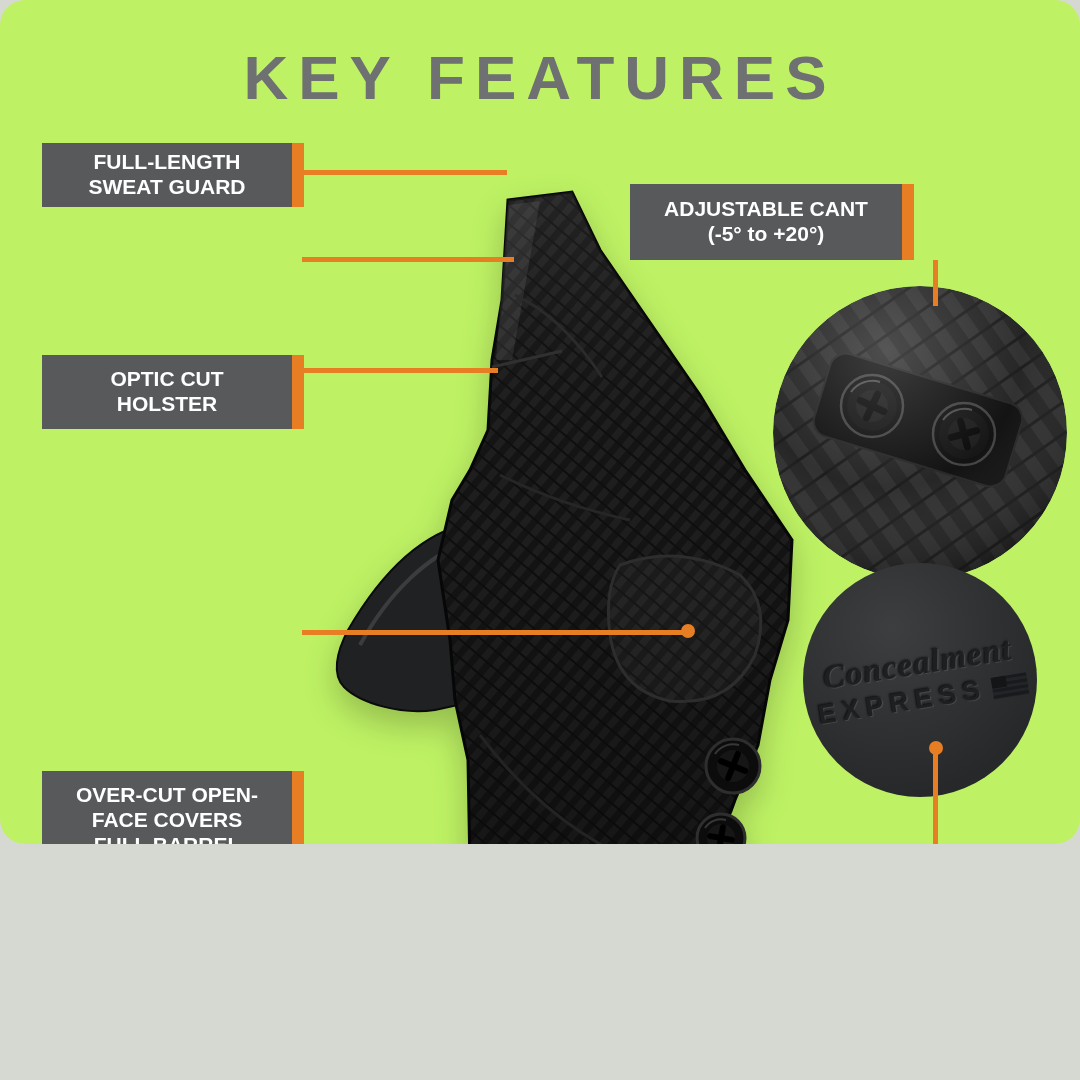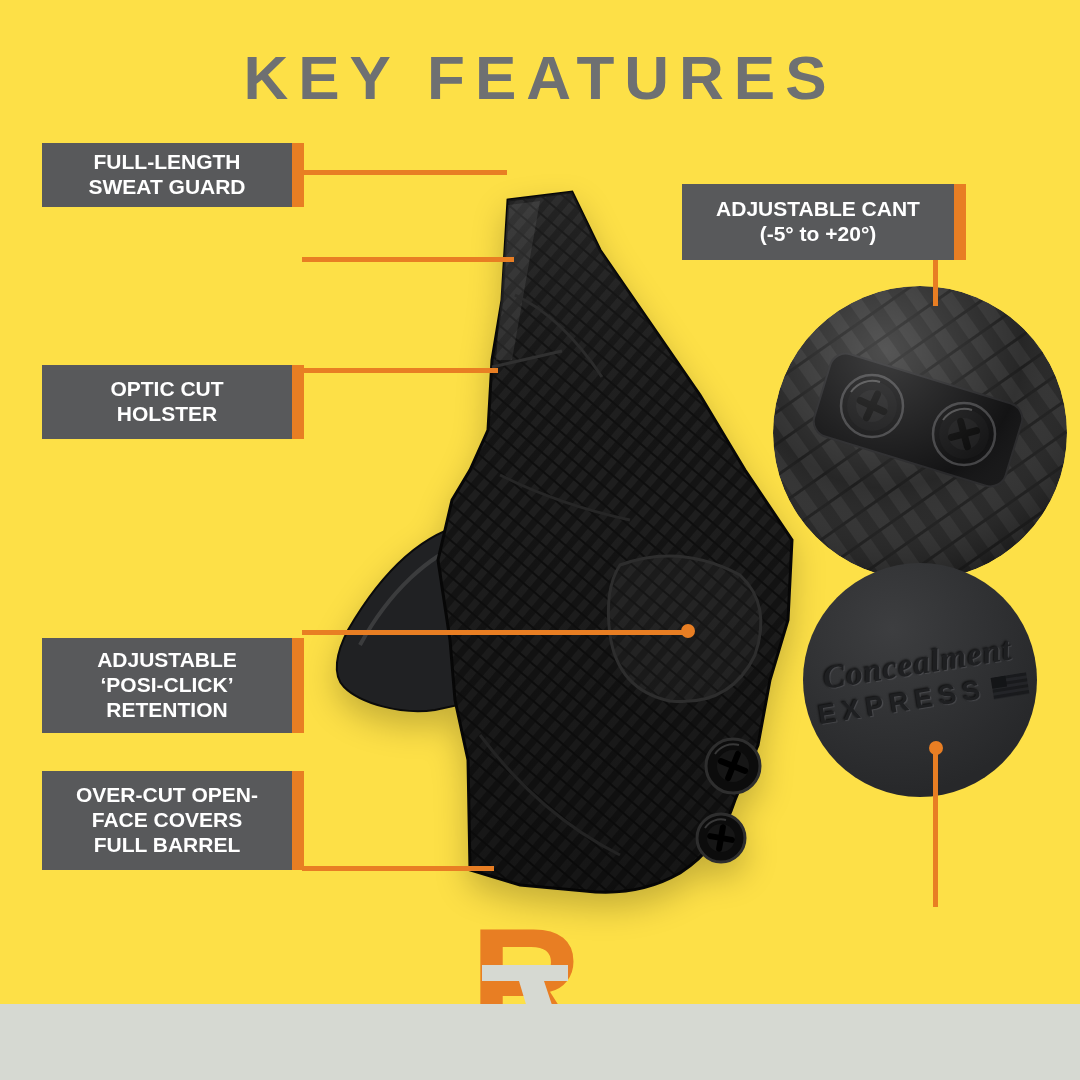--- a/index.html
+++ b/index.html
@@ -1,25 +1,25 @@
 <!DOCTYPE html>
 <html><head>
 <meta charset="utf-8">
 <style>
   html,body{margin:0;padding:0;background:#d6d9d2;}
-  .page{position:relative;width:1080px;height:1004px;background:#fde047;overflow:hidden;
-        font-family:"Liberation Sans",sans-serif;}
+  .page{position:relative;width:1080px;height:844px;background:#bef264;overflow:hidden;
+        font-family:"Liberation Sans",sans-serif;border-radius:25px;}
   .title{position:absolute;top:42px;left:0;width:100%;margin:0;text-align:center;
          font-size:62px;font-weight:800;letter-spacing:10px;color:#6e7072;}
   .callout{position:absolute;left:42px;width:262px;background:#58595b;
            border-right:12px solid #e87e23;color:#fff;box-sizing:border-box;
            display:flex;align-items:center;justify-content:center;text-align:center;
            font-weight:700;font-size:21px;line-height:1.18;padding:4px 6px;z-index:6;}
   .callout .txt{white-space:pre-line;}
-  .callout.right{left:682px;width:284px;align-items:center;}
+  .callout.right{left:630px;width:284px;align-items:center;}
   .hline,.vline{position:absolute;background:#e87e23;z-index:5;}
   .hline{height:5px;} .vline{width:5px;}
   .dot{position:absolute;width:14px;height:14px;border-radius:50%;background:#e87e23;z-index:5;}
   .holster{position:absolute;left:300px;top:175px;z-index:1;
            filter:drop-shadow(0 14px 16px rgba(0,0,0,0.22));}
   .inset{position:absolute;border-radius:50%;overflow:hidden;z-index:3;}
   .inset-top{left:773px;top:286px;width:294px;height:294px;}
   .inset-bottom{left:803px;top:563px;width:234px;height:234px;
         background:radial-gradient(circle at 38% 28%, #3d3e40, #27282a 75%);
         display:flex;align-items:center;justify-content:center;}
@@ -167,28 +167,23 @@
   <div class="dot" style="top:624px;left:681px"></div>
   <div class="hline" style="top:866px;left:302px;width:192px"></div>
   <div class="vline" style="left:933px;top:260px;height:46px"></div>
   <div class="dot" style="top:741px;left:929px"></div>
   <div class="vline" style="left:933px;top:752px;height:155px"></div>
 
   <div class="callout" style="top:143px;height:64px">
     <span class="txt">FULL-LENGTH
 SWEAT GUARD</span>
   </div>
-  <div class="callout" style="top:365px;height:74px">
+  <div class="callout" style="top:355px;height:74px">
     <span class="txt">OPTIC CUT
 HOLSTER</span>
-  </div>
-  <div class="callout" style="top:638px;height:95px">
-    <span class="txt">ADJUSTABLE
-‘POSI-CLICK’
-RETENTION</span>
   </div>
   <div class="callout" style="top:771px;height:99px">
     <span class="txt">OVER-CUT OPEN-
 FACE COVERS
 FULL BARREL</span>
   </div>
 
   <div class="callout right" style="top:184px;height:76px">
     <span class="txt">ADJUSTABLE CANT
 (-5° to +20°)</span>

